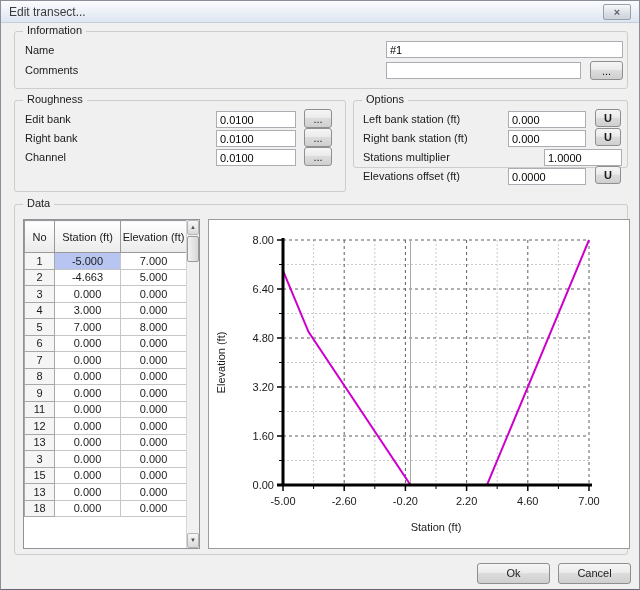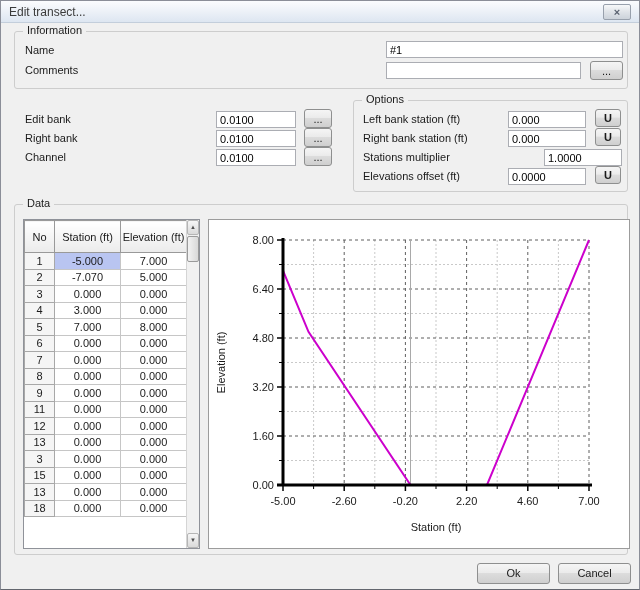--- a/index.html
+++ b/index.html
@@ -67,31 +67,34 @@
 
   <div class="group" style="left:13px; top:30px; width:614px; height:58px;">
     <span class="group-label">Information</span>
   </div>
   <span class="lbl" style="left:24px; top:43px;">Name</span>
   <input class="tbox" style="left: 385px; top: 40px; width: 237px;" value="#1">
   <span class="lbl" style="left:24px; top:63px;">Comments</span>
   <input class="tbox" style="left: 385px; top: 61px; width: 195px;" value="">
   <button class="win-btn" style="left:589px; top:60px; width:33px; height:19px;">...</button>
 
+  <div class="group" style="left:13px; top:99px; width:332px; height:92px;">
+    <span class="group-label">Roughness</span>
+  </div>
   <span class="lbl" style="left:24px; top:112px;">Edit bank</span>
   <input class="tbox" style="left: 215px; top: 110px; width: 80px;" value="0.0100">
   <button class="win-btn" style="left:303px; top:108px; width:28px; height:19px;">...</button>
   <span class="lbl" style="left:24px; top:131px;">Right bank</span>
   <input class="tbox" style="left: 215px; top: 129px; width: 80px;" value="0.0100">
   <button class="win-btn" style="left:303px; top:127px; width:28px; height:19px;">...</button>
   <span class="lbl" style="left:24px; top:150px;">Channel</span>
   <input class="tbox" style="left: 215px; top: 148px; width: 80px;" value="0.0100">
   <button class="win-btn" style="left:303px; top:146px; width:28px; height:19px;">...</button>
 
-  <div class="group" style="left:352px; top:99px; width:275px; height:92px;">
+  <div class="group" style="left:352px; top:99px; width:275px; height:68px;">
     <span class="group-label">Options</span>
   </div>
   <span class="lbl" style="left:362px; top:112px;">Left bank station (ft)</span>
   <input class="tbox" style="left: 507px; top: 110px; width: 78px;" value="0.000">
   <button class="win-btn bold" style="left:594px; top:108px; width:26px; height:18px;">U</button>
   <span class="lbl" style="left:362px; top:131px;">Right bank station (ft)</span>
   <input class="tbox" style="left: 507px; top: 129px; width: 78px;" value="0.000">
   <button class="win-btn bold" style="left:594px; top:127px; width:26px; height:18px;">U</button>
   <span class="lbl" style="left:362px; top:150px;">Stations multiplier</span>
   <input class="tbox" style="left: 507px; top: 148px; width: 78px; margin-left: 36px;" value="1.0000">
@@ -113,21 +116,21 @@
         </tr>
       </thead>
       <tbody>
           <tr>
             <td class="rowhead">1</td>
             <td class="selected" style="background: rgb(185, 197, 241);">-5.000</td>
             <td>7.000</td>
           </tr>
           <tr>
             <td class="rowhead">2</td>
-            <td>-7.070</td>
+            <td>-4.663</td>
             <td>5.000</td>
           </tr>
           <tr>
             <td class="rowhead">3</td>
             <td>0.000</td>
             <td>0.000</td>
           </tr>
           <tr>
             <td class="rowhead">4</td>
             <td>3.000</td>

